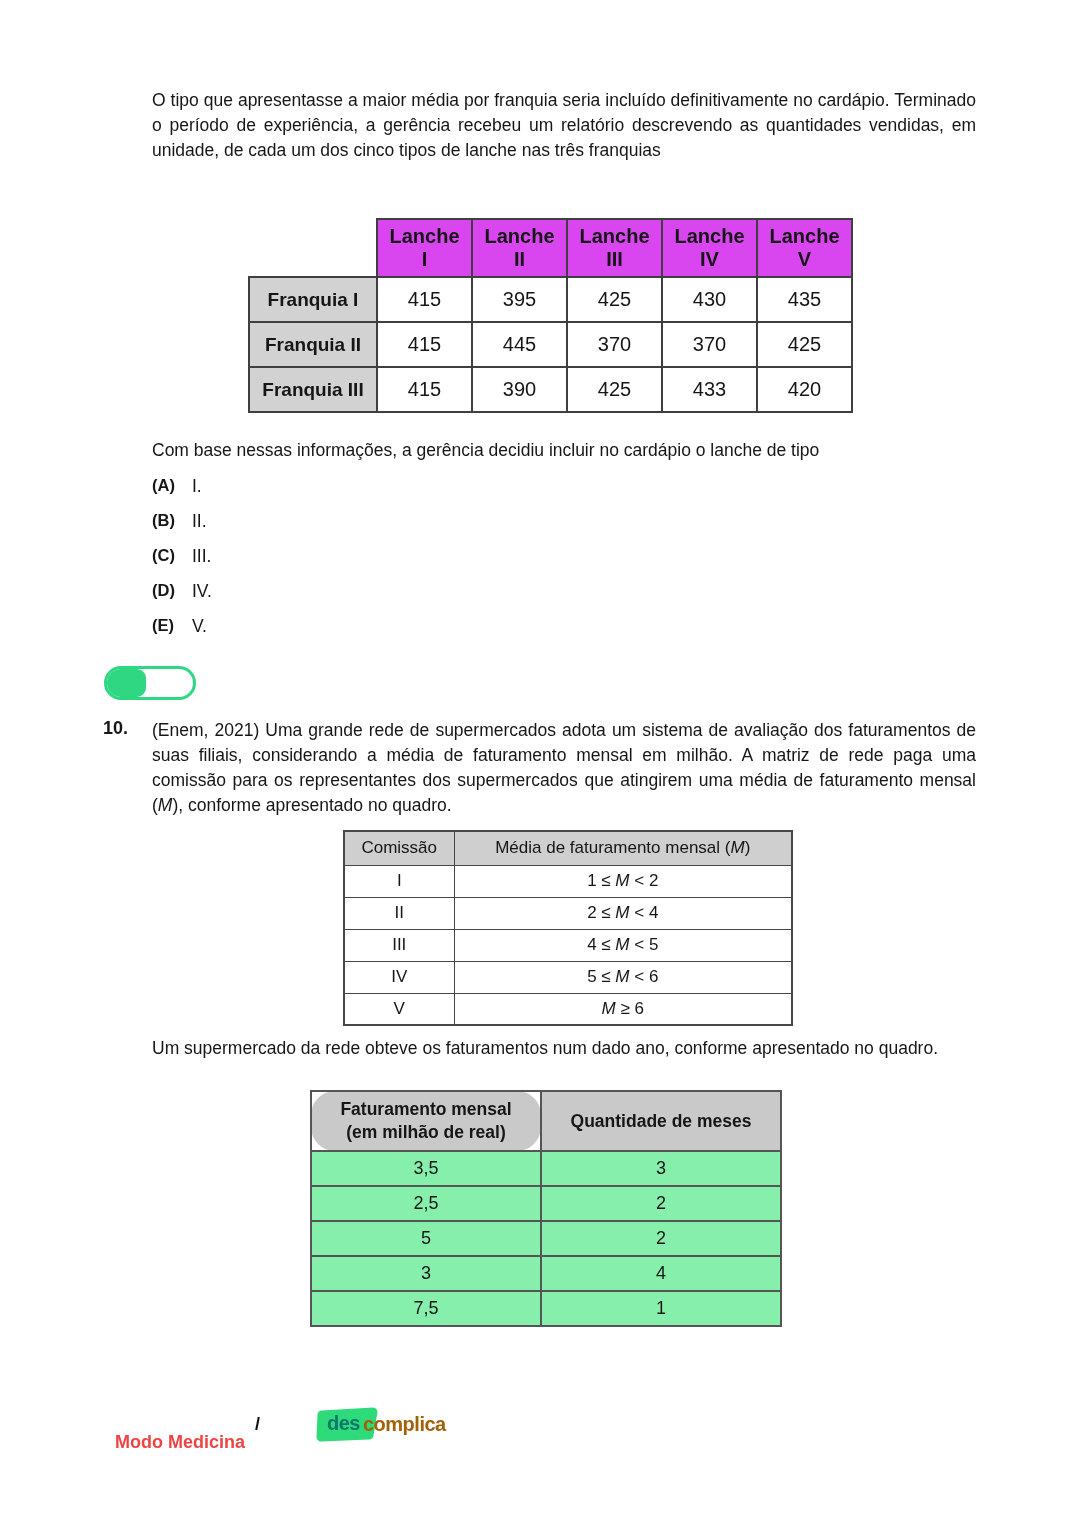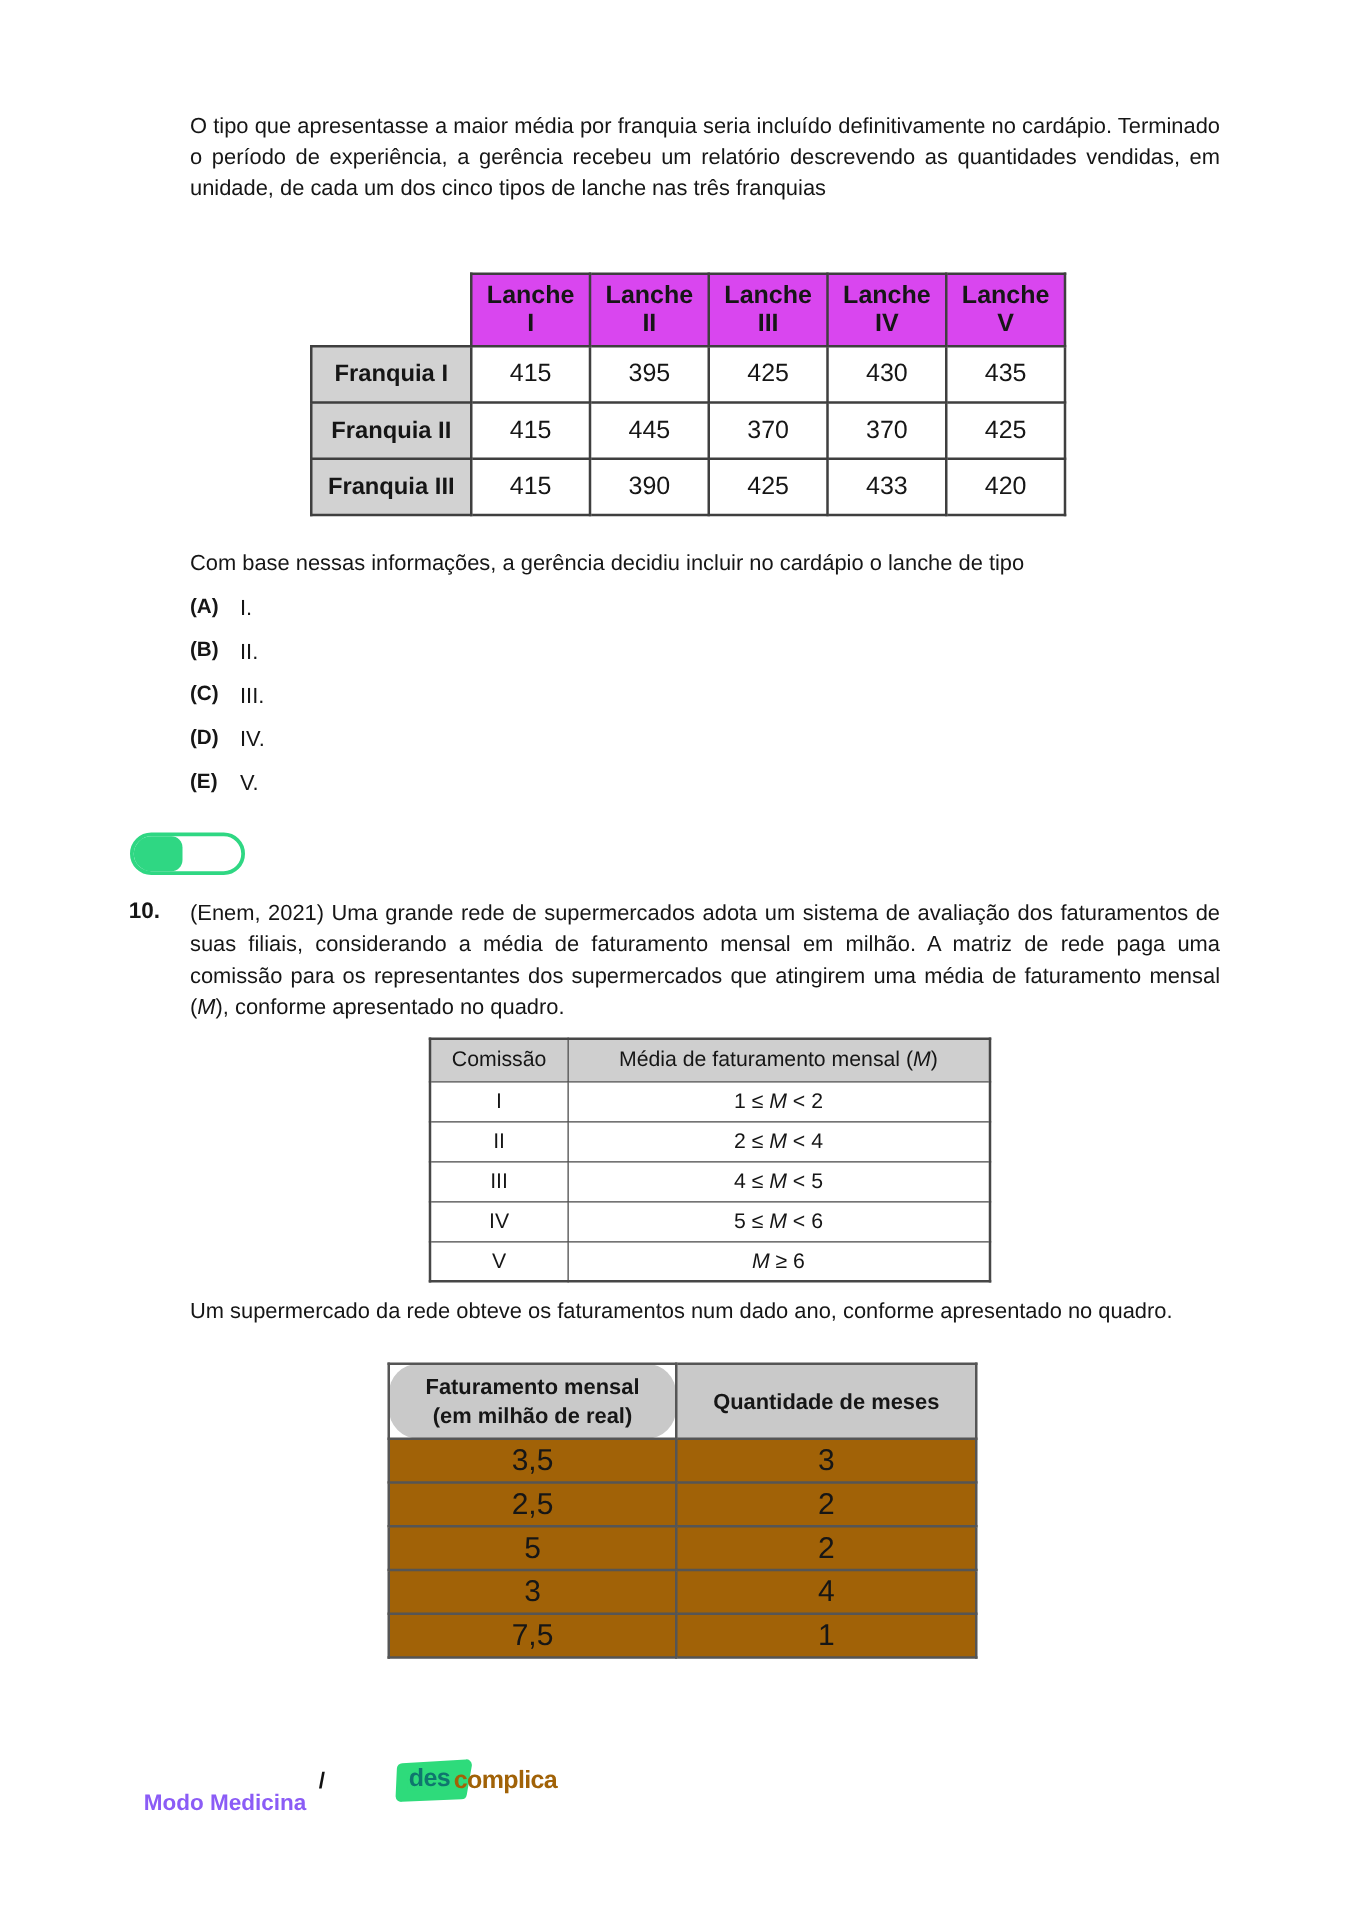--- a/index.html
+++ b/index.html
@@ -55,25 +55,25 @@
   .t2 .c1 { width:110px; }
   .t2 .c2 { width:338px; }
   .t2 td { height:32px; font-size:17px; background:#fff; }
 
   
   .t3 { position:absolute; left:310px; top:1090px; border:2.5px solid #555; }
   .t3 th, .t3 td { border:2px solid #555; text-align:center; vertical-align:middle; }
   .t3 th { background:#c9c9c9; font-weight:bold; font-size:17.5px; height:60px; line-height:1.3; padding:0 10px; }
   .t3 .c1 { width:230px;border-radius:24px; }
   .t3 .c2 { width:240px; }
-  .t3 td { height:35px; font-size:24px; background:#a16207; }
+  .t3 td { height:35px; font-size:18px; background:#86efac; }
 
   
   .footer { position:absolute; left:115px; top:1396px; display:flex; align-items:center; }
-  .brand { font-weight:bold; font-size:18px; color:#8b5cf6;margin-top:36px; }
+  .brand { font-weight:bold; font-size:18px; color:#ef4444;margin-top:36px; }
   .sep { font-weight:bold; font-size:18px; margin-left:10px; color:#111; }
   .logo { position:relative; margin-left:55px; display:flex; align-items:center; height:36px; }
   .logo svg { position:absolute; left:0; top:0; }
   .logo .des {
     position:relative; z-index:2; font-weight:bold; font-size:20px;
     color:#0f766e; padding:2px 4px 4px 12px; letter-spacing:-0.5px;
   }
   .logo .comp {
     position:relative; z-index:2; font-weight:bold; font-size:20px;
     color:#a16207; margin-left:-1px; letter-spacing:-0.5px;

